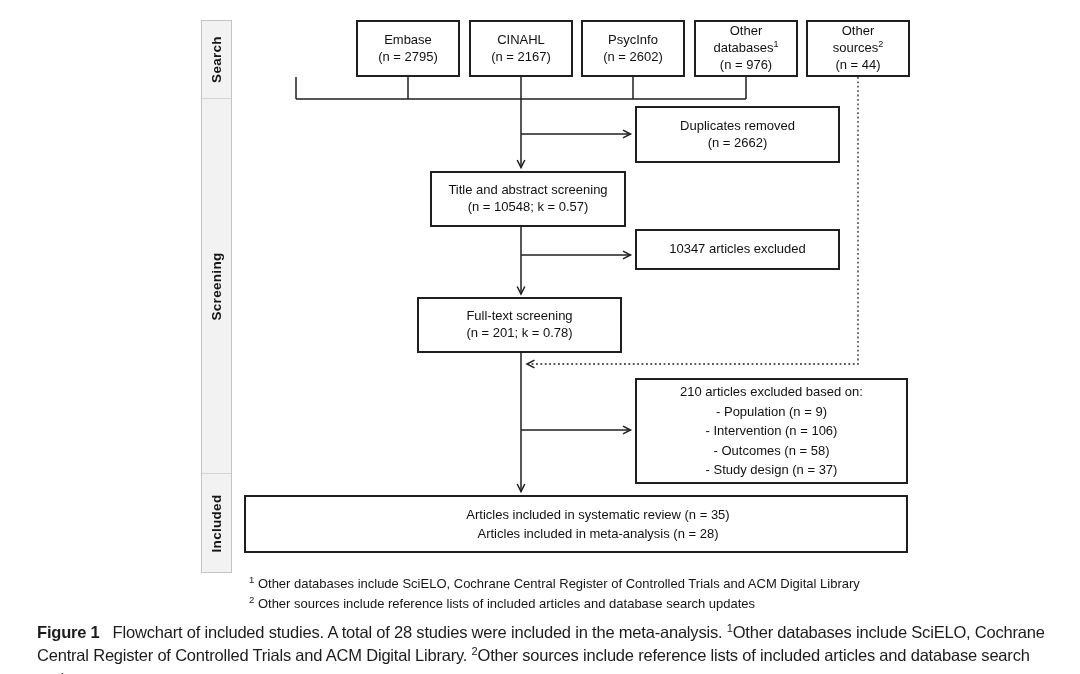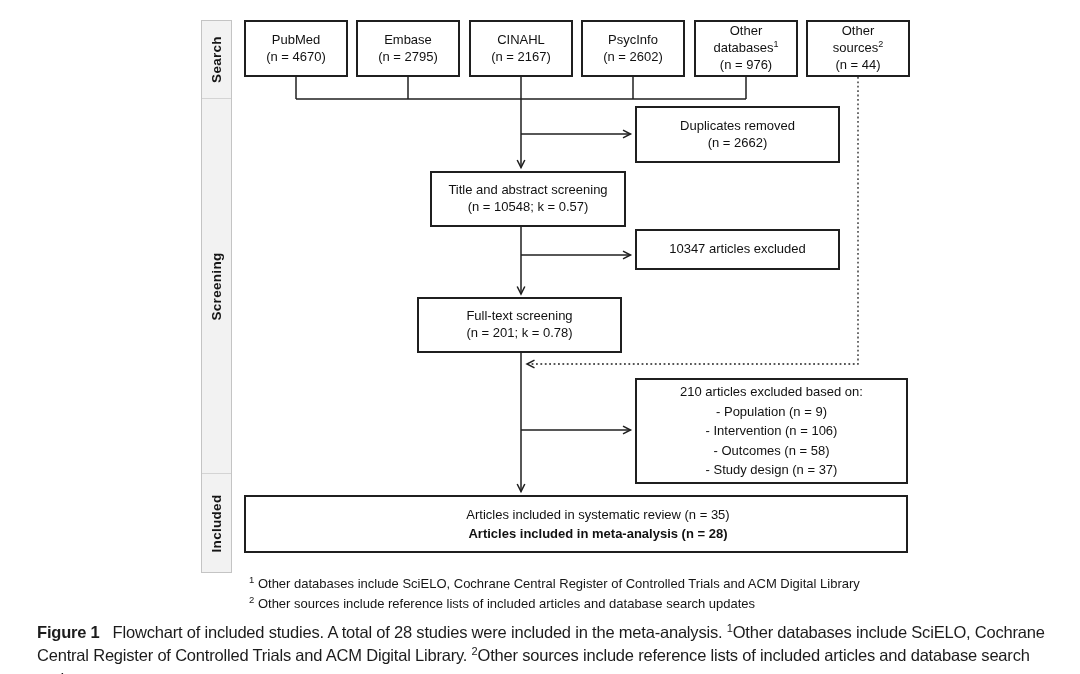--- a/index.html
+++ b/index.html
@@ -32,21 +32,21 @@
   .phase span {
     transform:rotate(-90deg); white-space:nowrap;
     font-weight:bold; font-size:13.5px; letter-spacing:0.3px; color:#161616;
   }
   .phase-search   { height:77px; }
   .phase-screening{ height:375px; }
   .phase-included { height:99px; }
 
   .reasons-box { line-height:1.5; }
   .included-main { line-height:1.5;padding-left:44px; }
-  .included-main .bold { font-weight:bold; }
+  .included-main .bold { font-weight:normal; }
 
   .footnotes {
     position:absolute; left:249px; top:574px; z-index:2;
     font-size:13px; line-height:1.5; color:#161616;
   }
   .footnotes sup { font-size:9.5px; vertical-align:super; line-height:0; }
 
   .caption {
     position:absolute; left:37px; top:621px; width:1028px; z-index:2;
     font-size:16.5px; line-height:1.42; letter-spacing:-0.2px; color:#1c1c1c; margin:0;
@@ -88,25 +88,20 @@
       <span>Search</span>
     </div>
     <div class="phase phase-screening">
       <span>Screening</span>
     </div>
     <div class="phase phase-included">
       <span>Included</span>
     </div>
   </div>
 
-  <div class="box src" style="left:244px">
-    <div><span>PubMed</span></div>
-    <div><span></span><sup></sup></div>
-    <div>(n = 4670)</div>
-  </div>
   <div class="box src" style="left:356px">
     <div><span>Embase</span></div>
     <div><span></span><sup></sup></div>
     <div>(n = 2795)</div>
   </div>
   <div class="box src" style="left:469px">
     <div><span>CINAHL</span></div>
     <div><span></span><sup></sup></div>
     <div>(n = 2167)</div>
   </div>

